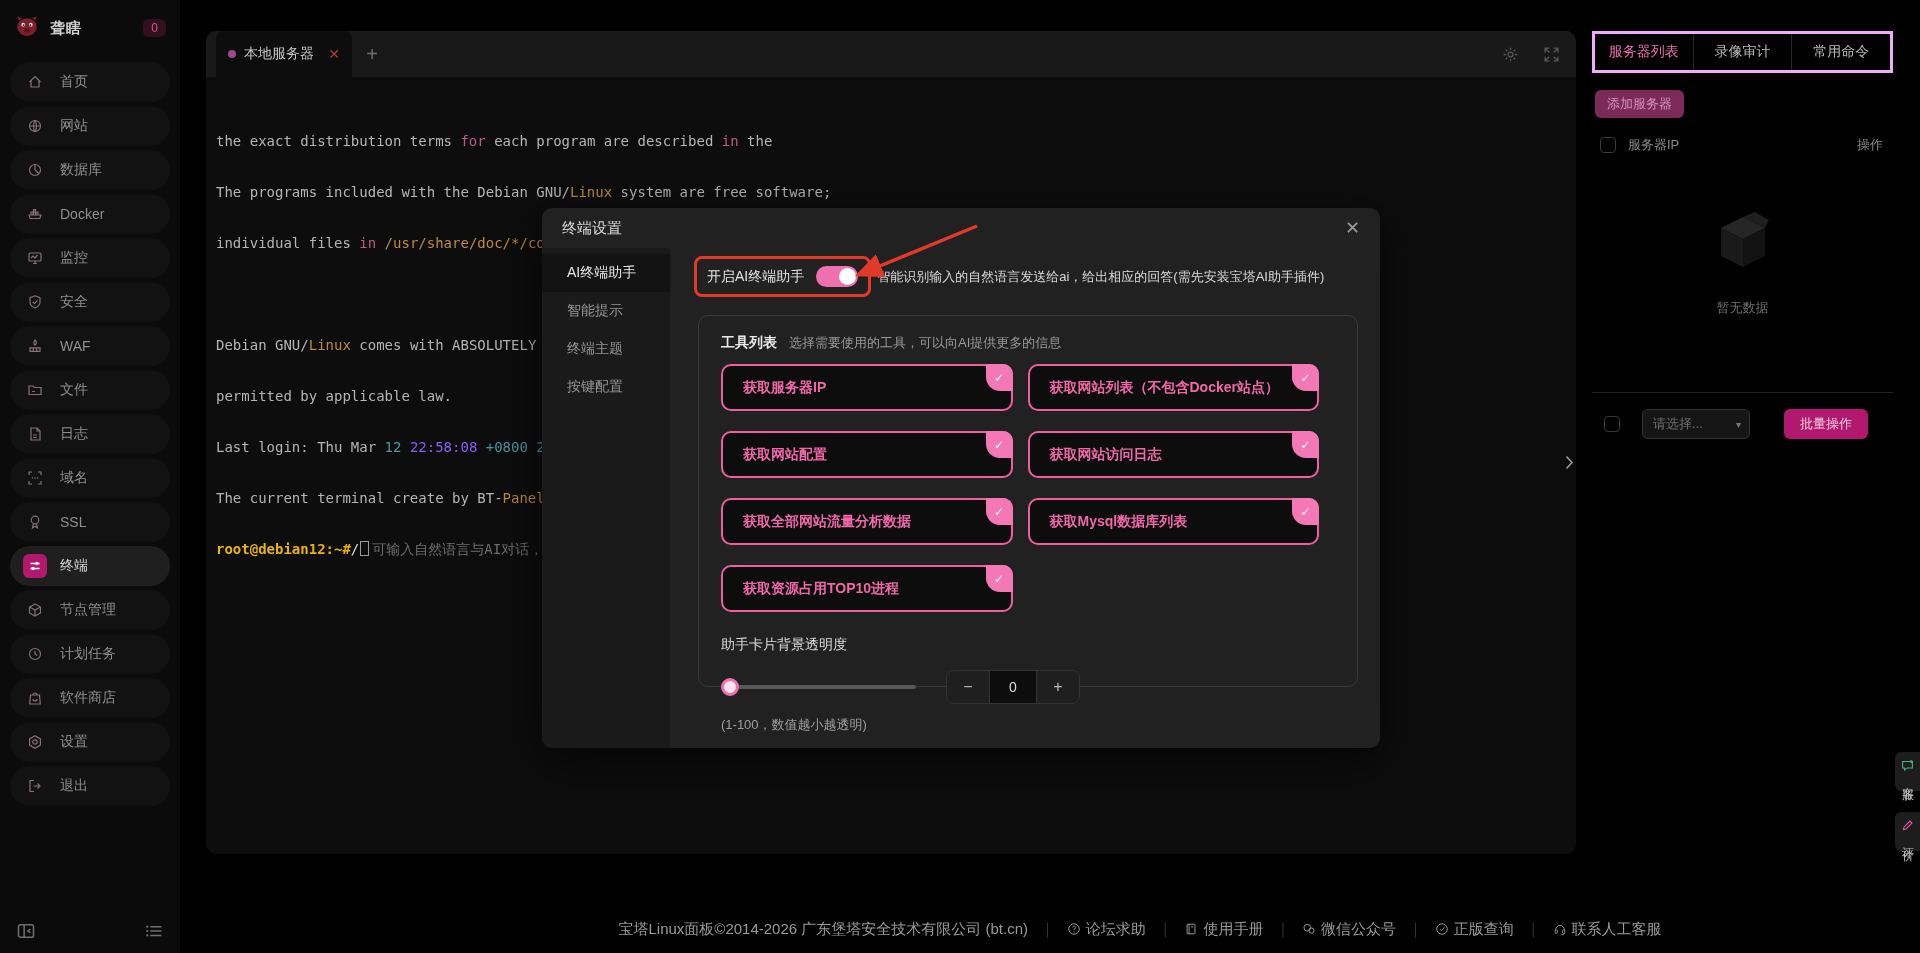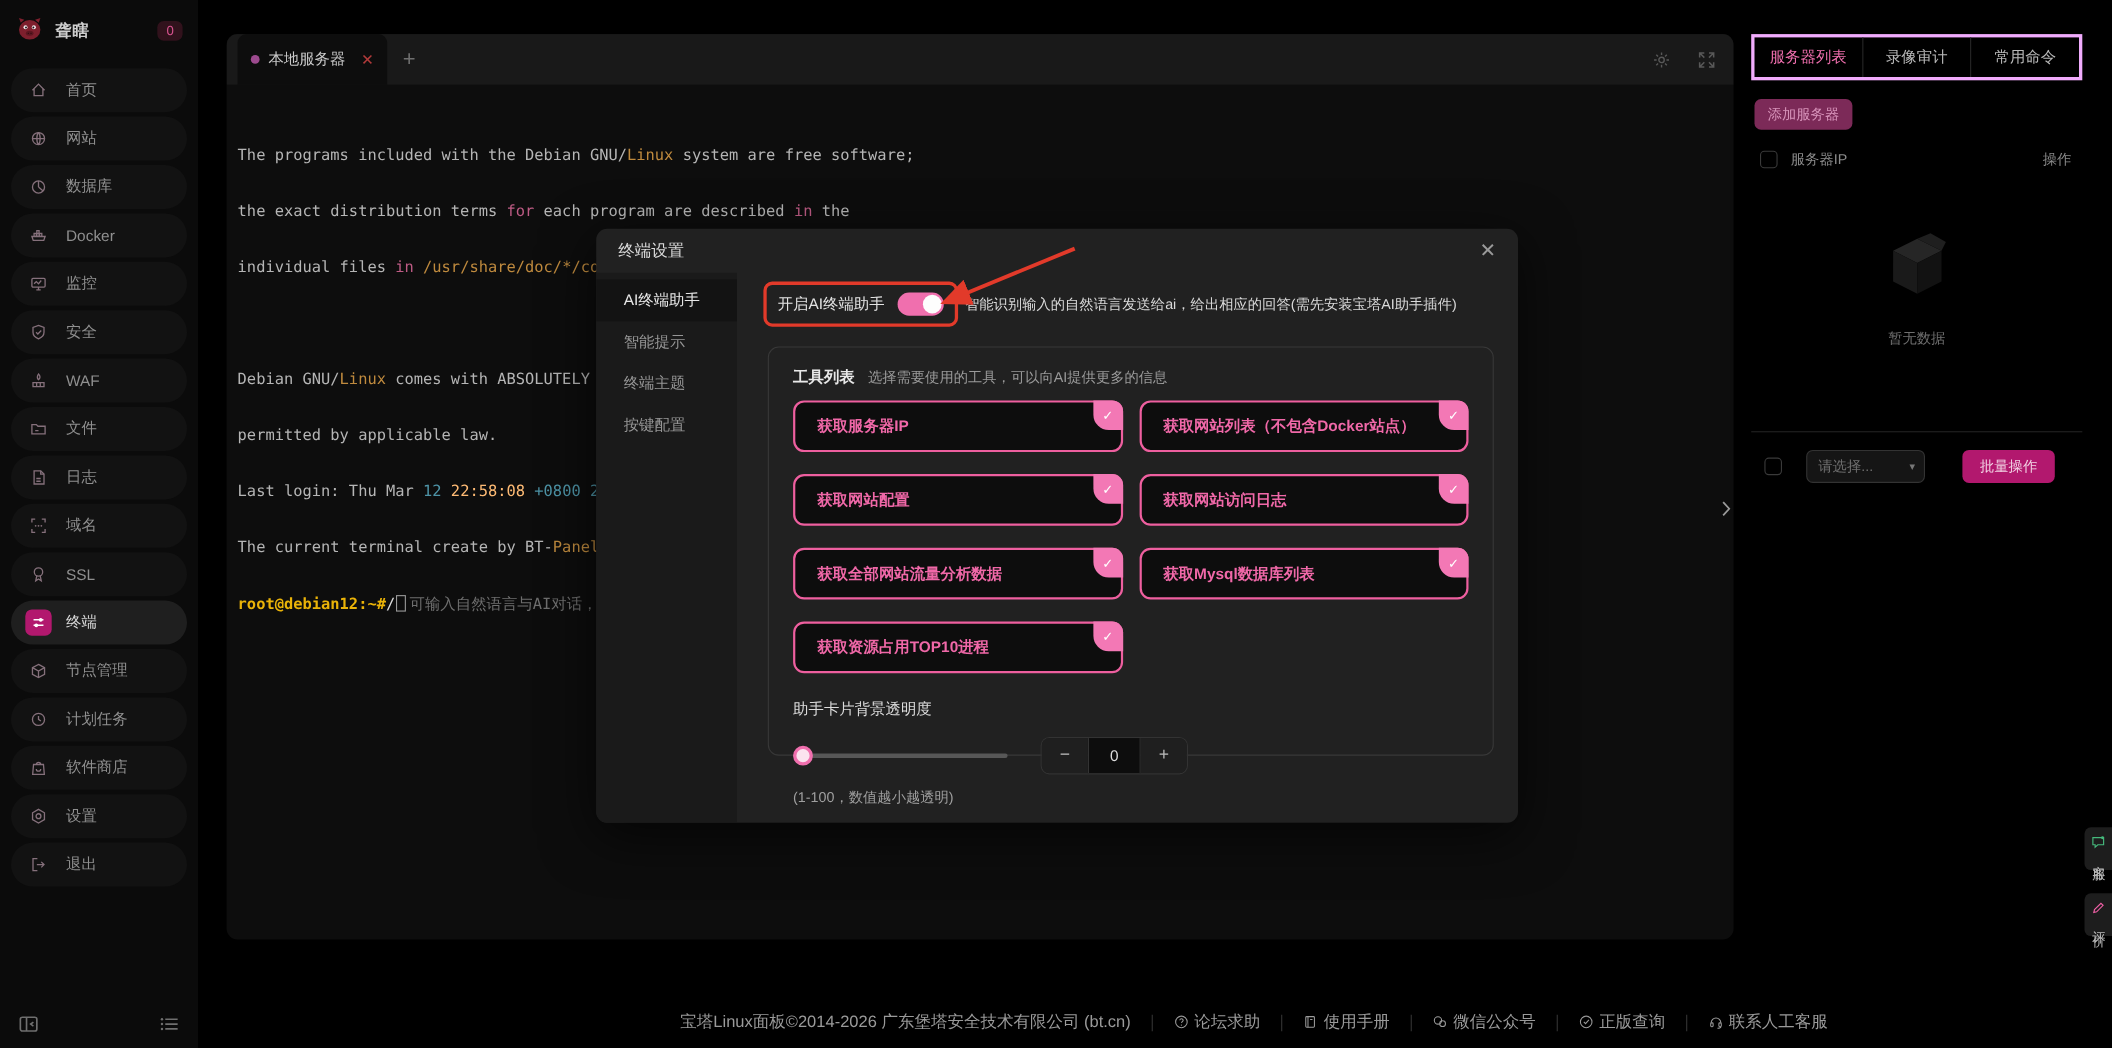--- a/index.html
+++ b/index.html
@@ -34,21 +34,21 @@
   .tab-dot { width:8px; height:8px; border-radius:50%; background:#9c4a8e; }
   .tab-label { color:#c9c9c9; font-size:14px; }
   .tab-close { margin-left:auto; color:#b13a3a; font-size:14px; cursor:pointer; }
   .new-tab { width:40px; text-align:center; color:#6f6f6f; font-size:20px; cursor:pointer; }
   .strip-icons { margin-left:auto; display:flex; gap:24px; margin-right:16px; color:#585858; }
   .strip-icons svg { width:17px; height:17px; cursor:pointer; }
 
   .term-body { padding:22px 0 0 10px; font-family:"DejaVu Sans Mono",monospace;
     font-size:14px; line-height:17px; white-space:pre; }
   .tg { color:#b5b5b5; } .to { color:#bf8a3e; } .tk { color:#bd5b84; }
-  .tn { color:#4d93a6; } .tv { color:#fdba74; }
+  .tn { color:#4d93a6; } .tv { color:#8b5cf6; }
   .ta { color:#3272bd; text-decoration:underline; }
   .tp { color:#eab308; font-weight:bold; } .tw { color:#dcdcdc; }
   .cursor { display:inline-block; width:9px; height:15px; border:1px solid #9a9a9a;
     vertical-align:-2px; margin:0 3px 0 1px; }
   .thint { color:#6e6e6e; }
   .panel-chevron { position:absolute; right:2px; top:424px; color:#9a9a9a; cursor:pointer; }
   .panel-chevron svg { width:9px; height:15px; }
 
   
   .right-panel { position:absolute; left:1412px; top:31px; width:301px; }
@@ -109,21 +109,21 @@
   .red-box { display:inline-flex; align-items:center; gap:12px; border:3px solid var(--red,#e23a2a);
     border-radius:8px; padding:7px 10px; }
   .toggle-label { color:#e3e3e3; font-size:14px; white-space:nowrap; }
   .toggle { width:42px; height:21px; border-radius:11px; background:var(--accent,#f06fae);
     position:relative; cursor:pointer; flex:0 0 42px; }
   .toggle-knob { position:absolute; right:2px; top:2px; width:17px; height:17px;
     border-radius:50%; background:#fdfdfd; }
   .toggle-desc { margin-left:6px; color:#dadada; font-size:13px; white-space:nowrap; }
 
   .group-box { margin:18px 12px 0 4px; border:1px solid #383838; border-radius:10px;
-    padding:18px 22px 0 22px; height:372px; }
+    padding:18px 38px 0 22px; height:372px; }
   .tools-head { display:flex; align-items:baseline; gap:12px; }
   .tools-title { color:#e8e8e8; font-size:14px; font-weight:bold; }
   .tools-desc { color:#9a9a9a; font-size:13px; }
   .tools-grid { margin-top:12px; display:grid; grid-template-columns:1fr 1fr; gap:20px 15px; }
   .tool-card { position:relative; height:47px; border:2px solid #ee5f9f; border-radius:10px;
     background:#0d0d0d; display:flex; align-items:center; padding-left:20px;
     color:#f068a8; font-weight:bold; font-size:14px; cursor:pointer; }
   .tool-check { position:absolute; top:-2px; right:-2px; width:27px; height:27px;
     background:#f378b5; border-radius:0 10px 0 14px; color:#fff; display:flex;
     align-items:center; justify-content:center; font-size:12px; }
@@ -351,22 +351,22 @@
             <circle cx="8" cy="8" r="2.3"></circle>
             <path d="M8 1.6v2.2M8 12.2v2.2M1.6 8h2.2M12.2 8h2.2M3.5 3.5l1.5 1.5M11 11l1.5 1.5M12.5 3.5 11 5M5 11l-1.5 1.5"></path>
           </svg>
         <svg viewBox="0 0 16 16" fill="none" stroke="currentColor" stroke-width="1.3">
             <path d="M6 2H2v4M10 2h4v4M2 10v4h4M14 10v4h-4M2.5 2.5 6 6M13.5 2.5 10 6M2.5 13.5 6 10M13.5 13.5 10 10"></path>
           </svg>
       </div>
     </div>
 
     <div class="term-body">
+      <div><span class="tg">the exact distribution terms </span><span class="tk">for</span><span class="tg"> each program are described </span><span class="tk">in</span><span class="tg"> the</span></div>
       <div><span class="tg">The programs included with the Debian GNU/</span><span class="to">Linux</span><span class="tg"> system are free software;</span></div>
-      <div><span class="tg">the exact distribution terms </span><span class="tk">for</span><span class="tg"> each program are described </span><span class="tk">in</span><span class="tg"> the</span></div>
       <div><span class="tg">individual files </span><span class="tk">in</span><span class="tg"> </span><span class="to">/usr/share/doc/*/copyright.</span></div>
       <div>&nbsp;</div>
       <div><span class="tg">Debian GNU/</span><span class="to">Linux</span><span class="tg"> comes with ABSOLUTELY NO WARRANTY, to the extent</span></div>
       <div><span class="tg">permitted by applicable law.</span></div>
       <div><span class="tg">Last login: Thu Mar </span><span class="tn">12</span><span class="tg"> </span><span class="tv">22:58:08</span><span class="tg"> </span><span class="tn">+0800</span><span class="tg"> </span><span class="tn">2026</span><span class="tg"> from </span><span class="ta">192.168.168.141</span></div>
       <div><span class="tg">The current terminal create by BT-</span><span class="to">Panel</span><span class="tg">.</span></div>
       <div><span class="tp">root@debian12:~#</span><span class="tw">/</span><span class="cursor"></span><span class="thint">可输入自然语言与AI对话，如"查</span></div>
     </div>
 
     <div class="panel-chevron">

